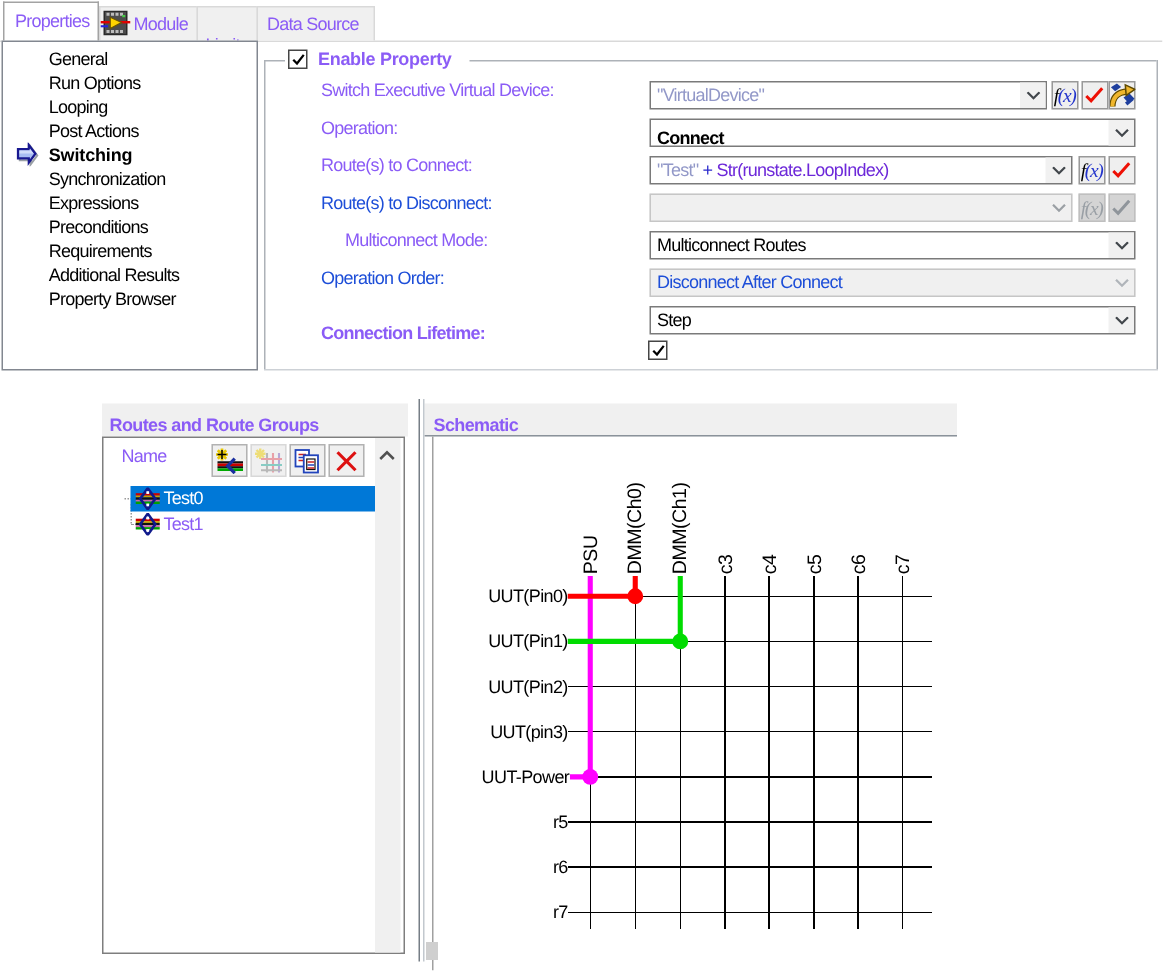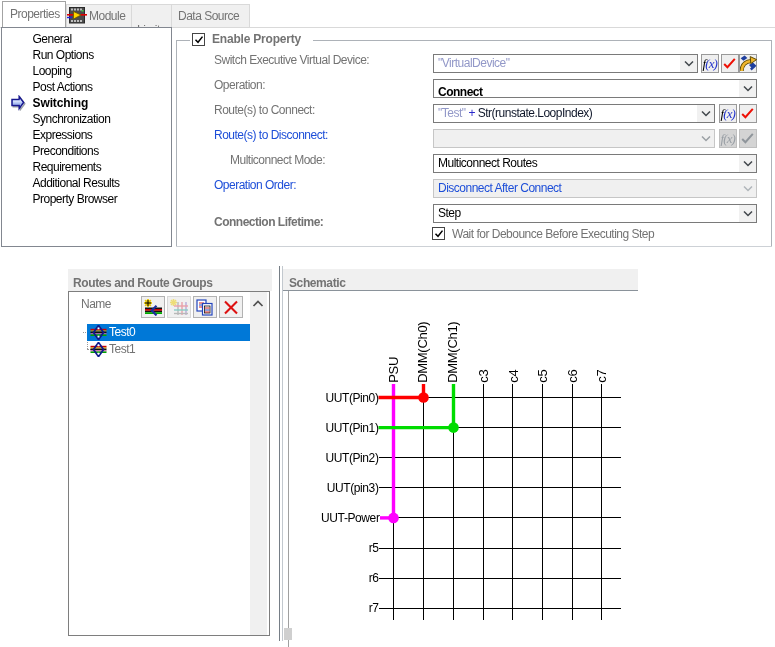--- a/index.html
+++ b/index.html
@@ -1,19 +1,19 @@
 <!DOCTYPE html>
 <html><head>
 <meta charset="utf-8">
 <style>
 * { margin:0; padding:0; box-sizing:border-box; }
 html,body { width:775px; height:647px; background:#fff; font-family:"Liberation Sans", sans-serif; overflow:hidden; }
 #page { position:relative; width:775px; height:647px; background:#fff; }
 .abs { position:absolute; }
-.txt { position:absolute; white-space:nowrap; color:#737373; font-size:12px; letter-spacing:-0.5px; line-height:12px; }
+.txt { position:absolute; white-space:nowrap; color:#8b5cf6; font-size:12px; letter-spacing:-0.5px; line-height:12px; }
 .gray { color:#1d4ed8; }
 
 .tabline { position:absolute; left:0; top:27px; width:775px; height:1px; background:#d9d9d9; }
 .tab-inactive { position:absolute; top:4px; height:23px; background:#f0f0f0; border:1px solid #d9d9d9; border-bottom:none; }
 .tab-active { position:absolute; left:2px; top:1px; width:64px; height:27px; background:#fff; border:1px solid #a3a3a3; border-bottom:none; }
 
 #navbox { position:absolute; left:1px; top:27px; width:171px; height:220px; border:1px solid #828790; background:#fff; }
 .nav { position:absolute; left:32.5px; font-size:12px; letter-spacing:-0.5px; line-height:12px; color:#000; white-space:nowrap; }
 
 .gb { position:absolute; background:#adb2b8; }
@@ -127,21 +127,21 @@
   </svg>
 
   <div class="combo" style="left:433px; top:79px; width:324px;"></div>
   <div class="ctext" style="left:438px; top:86px;font-weight:bold;">Connect</div>
   <div class="ar" style="left:739px; top:80px;"></div>
     <svg class="abs" style="left:743px; top:86px;" width="10" height="6" viewBox="0 0 10 6">
       <path d="M1,0.5 5,4.5 9,0.5" stroke="#43484d" stroke-width="1.5" fill="none"></path>
     </svg>
 
   <div class="combo" style="left:433px; top:104px; width:282px;"></div>
-  <div class="ctext" style="left:438px; top:107px;"><span style="color:#9298c8;">"Test"</span> <span style="color:#2929cc;">+</span> <span style="color:#0f172a;">Str(runstate.LoopIndex)</span></div>
+  <div class="ctext" style="left:438px; top:107px;"><span style="color:#9298c8;">"Test"</span> <span style="color:#2929cc;">+</span> <span style="color:#6d28d9;">Str(runstate.LoopIndex)</span></div>
   <div class="ar" style="left:697px; top:105px;"></div>
     <svg class="abs" style="left:701px; top:111px;" width="10" height="6" viewBox="0 0 10 6">
       <path d="M1,0.5 5,4.5 9,0.5" stroke="#43484d" stroke-width="1.5" fill="none"></path>
     </svg>
   <div class="btn" style="left:719px; top:104px;">
       <span class="fx">f<span class="x">(x)</span></span>
     </div>
   <div class="btn" style="left:739px; top:104px;"></div>
   <svg class="abs" style="left:741px; top:108px;" width="13" height="11" viewBox="0 0 13 11">
       <path d="M1.2,6 4.4,9.2 11.8,0.8" stroke="#ee1005" stroke-width="2" fill="none"></path>
@@ -176,21 +176,20 @@
   <div class="ctext" style="left:438px; top:207px;">Step</div>
   <div class="ar" style="left:739px; top:205px;"></div>
     <svg class="abs" style="left:743px; top:211px;" width="10" height="6" viewBox="0 0 10 6">
       <path d="M1,0.5 5,4.5 9,0.5" stroke="#43484d" stroke-width="1.5" fill="none"></path>
     </svg>
 
   <div class="cbx" style="left:432px; top:227px;"></div>
   <svg class="abs" style="left:434px; top:229px;" width="10" height="10" viewBox="0 0 10 10">
       <path d="M1.5,4.8 4,7.3 8.5,1.6" stroke="#000" stroke-width="1.5" fill="none"></path>
     </svg>
-  <div class="txt" style="left:452px; top:228px;">Wait for Debounce Before Executing Step</div>
 
   <div class="band" style="left:68px; width:204px;"></div>
   <div class="band" style="left:283px; width:355px; border-bottom:1px solid #8a929a;"></div>
   <div class="txt bold12" style="left:73px; top:277px;">Routes and Route Groups</div>
   <div class="txt bold12" style="left:289px; top:277px;">Schematic</div>
 
   <div class="abs" style="left:279px; top:266px; width:1px; height:375px; background:#767e86;"></div>
   <div class="abs" style="left:282px; top:266px; width:1px; height:375px; background:#c2c8ce;"></div>
 
   <div class="abs" style="left:288px; top:291px; width:1px; height:356px; background:#a0a0a0;"></div>

